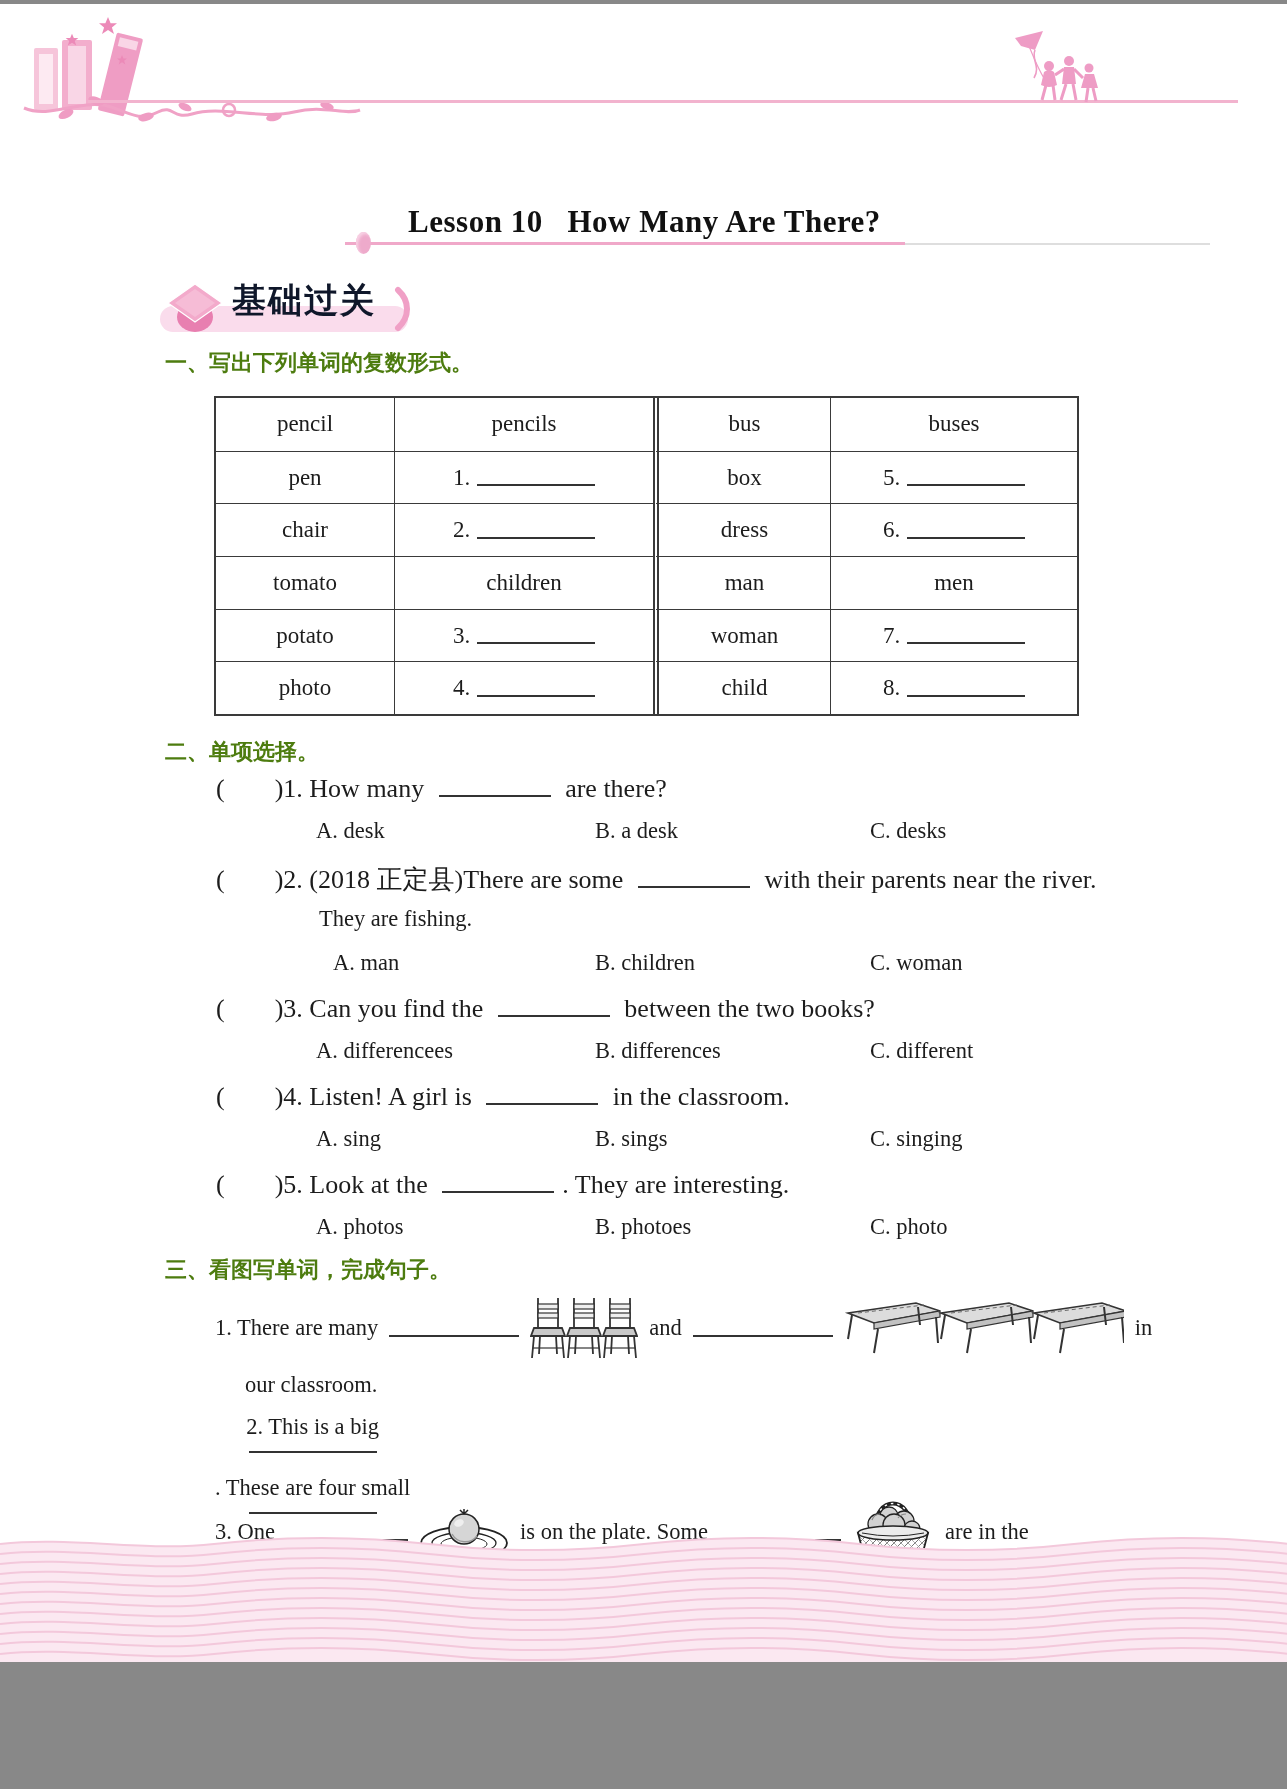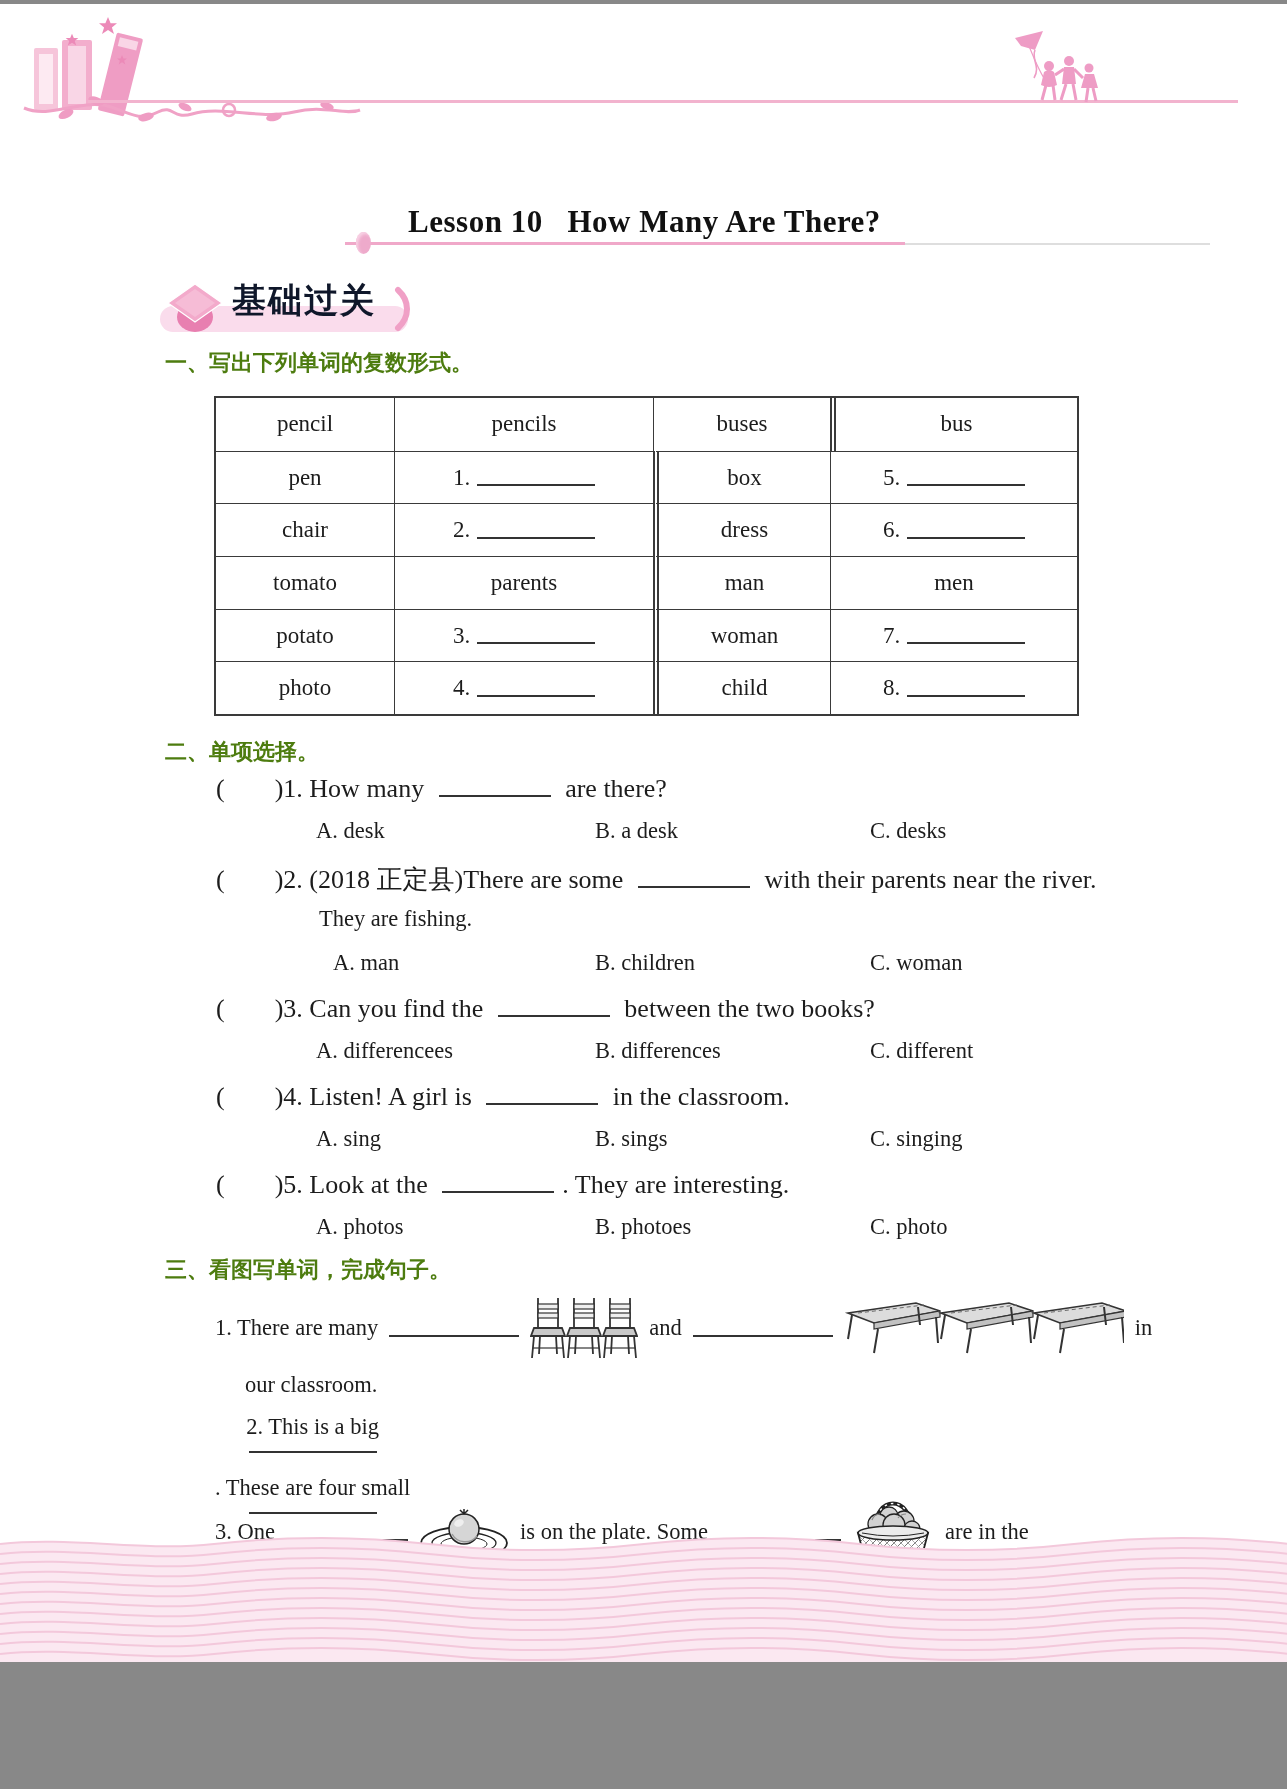--- a/index.html
+++ b/index.html
@@ -126,22 +126,22 @@
     <div id="badge-label">基础过关</div>
     <svg id="badge-comma" width="18" height="46" viewBox="0 0 18 46">
       <path d="M4,4 C16,15 16,31 4,42" stroke="#f0a0c6" stroke-width="6" fill="none" stroke-linecap="round"></path>
     </svg>
   </div>
 
   <div class="sec-heading" style="top:344px">一、写出下列单词的复数形式。</div>
   <div id="plural-table">
       <div class="cell col0">pencil</div>
       <div class="cell col1">pencils</div>
+      <div class="cell col2">bus</div>
       <div class="cell col3">buses</div>
-      <div class="cell col2">bus</div>
       <div class="cell col0 rt">pen</div>
       <div class="cell col1 rt">
         <span>1.</span>
         <span class="uline"></span>
       </div>
       <div class="cell col2 rt">box</div>
       <div class="cell col3 rt">
         <span>5.</span>
         <span class="uline"></span>
       </div>
@@ -149,21 +149,21 @@
       <div class="cell col1 rt">
         <span>2.</span>
         <span class="uline"></span>
       </div>
       <div class="cell col2 rt">dress</div>
       <div class="cell col3 rt">
         <span>6.</span>
         <span class="uline"></span>
       </div>
       <div class="cell col0 rt">tomato</div>
-      <div class="cell col1 rt">parents</div>
+      <div class="cell col1 rt">children</div>
       <div class="cell col2 rt">man</div>
       <div class="cell col3 rt">men</div>
       <div class="cell col0 rt">potato</div>
       <div class="cell col1 rt">
         <span>3.</span>
         <span class="uline"></span>
       </div>
       <div class="cell col2 rt">woman</div>
       <div class="cell col3 rt">
         <span>7.</span>

